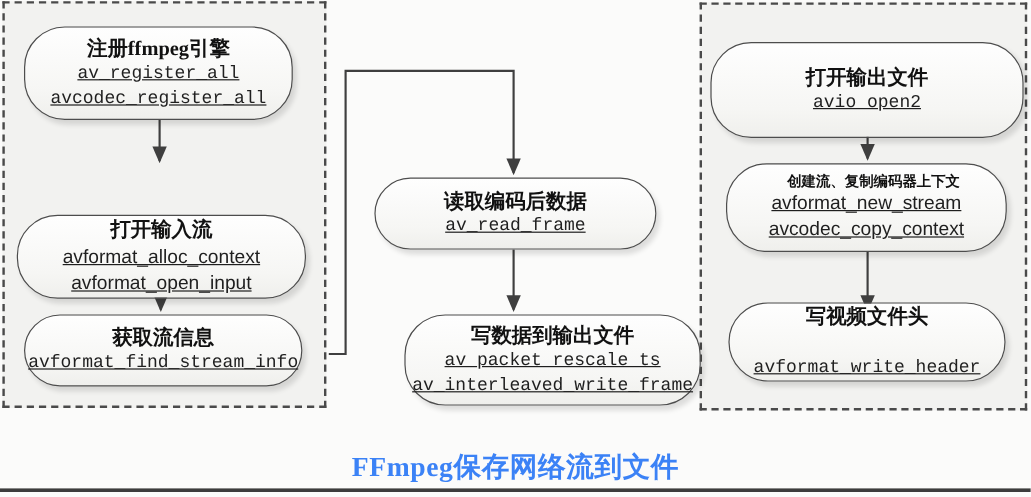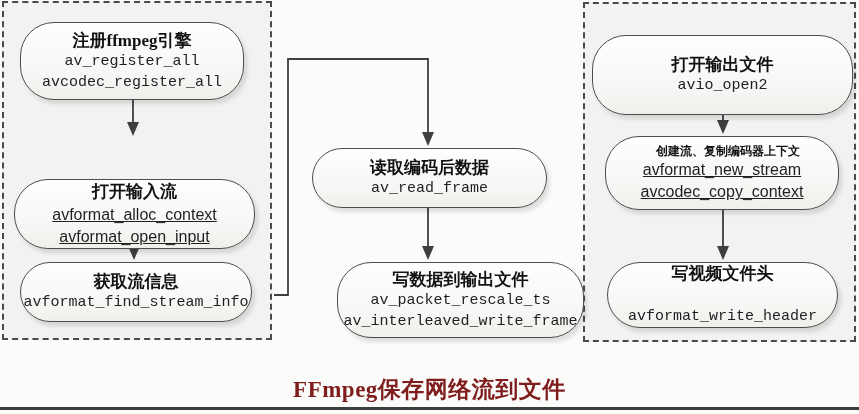--- a/index.html
+++ b/index.html
@@ -37,42 +37,42 @@
     font-weight:bold;
     font-size:17px;
     color:#111;
     white-space:nowrap;
   }
   .node .code{
     font-size:15px;
     color:#1f1f1f;
     white-space:nowrap;
   }
-  .mono{font-family:"Liberation Mono","DejaVu Sans Mono",monospace;}
+  .mono{font-family:"Liberation Mono","DejaVu Sans Mono",monospace;text-decoration:underline;}
   .sans{font-family:"Liberation Sans",sans-serif;font-size:16px !important;text-decoration:underline;}
   .small{font-size:14px !important;}
 
   #n1{left:20px;top:22px;width:224px;height:78px;}
   #n2{left:14px;top:138px;width:241px;height:70px;margin-top:41px;}
   #n3{left:20px;top:262px;width:232px;height:60px;}
   #n4{left:312px;top:148px;width:235px;height:60px;}
   #n5{left:303px;top:262px;width:247px;height:76px;margin-left:34px;}
   #n6{left:592px;top:35px;width:261px;height:80px;}
   #n7{left:605px;top:136px;width:234px;height:74px;}
-  #n8{left:607px;top:262px;width:231px;height:66px;gap:22px;}
+  #n8{left:607px;top:252px;width:231px;height:66px;gap:22px;}
   #n7 .title{font-size:12px;margin-left:12px;}
 
   .caption{
     position:absolute;
     left:0;top:374px;width:859px;
     text-align:center;
     font-family:"Liberation Serif", serif;
     font-weight:bold;
     font-size:23px;
-    color:#7f1d1d;
+    color:#3b82f6;
     letter-spacing:0.5px;
   }
   .bottom-rule{
     position:absolute;
     left:0;top:407px;width:859px;height:3px;
     background:#3c3c3c;
   }
 </style>
 </head>
 <body>

